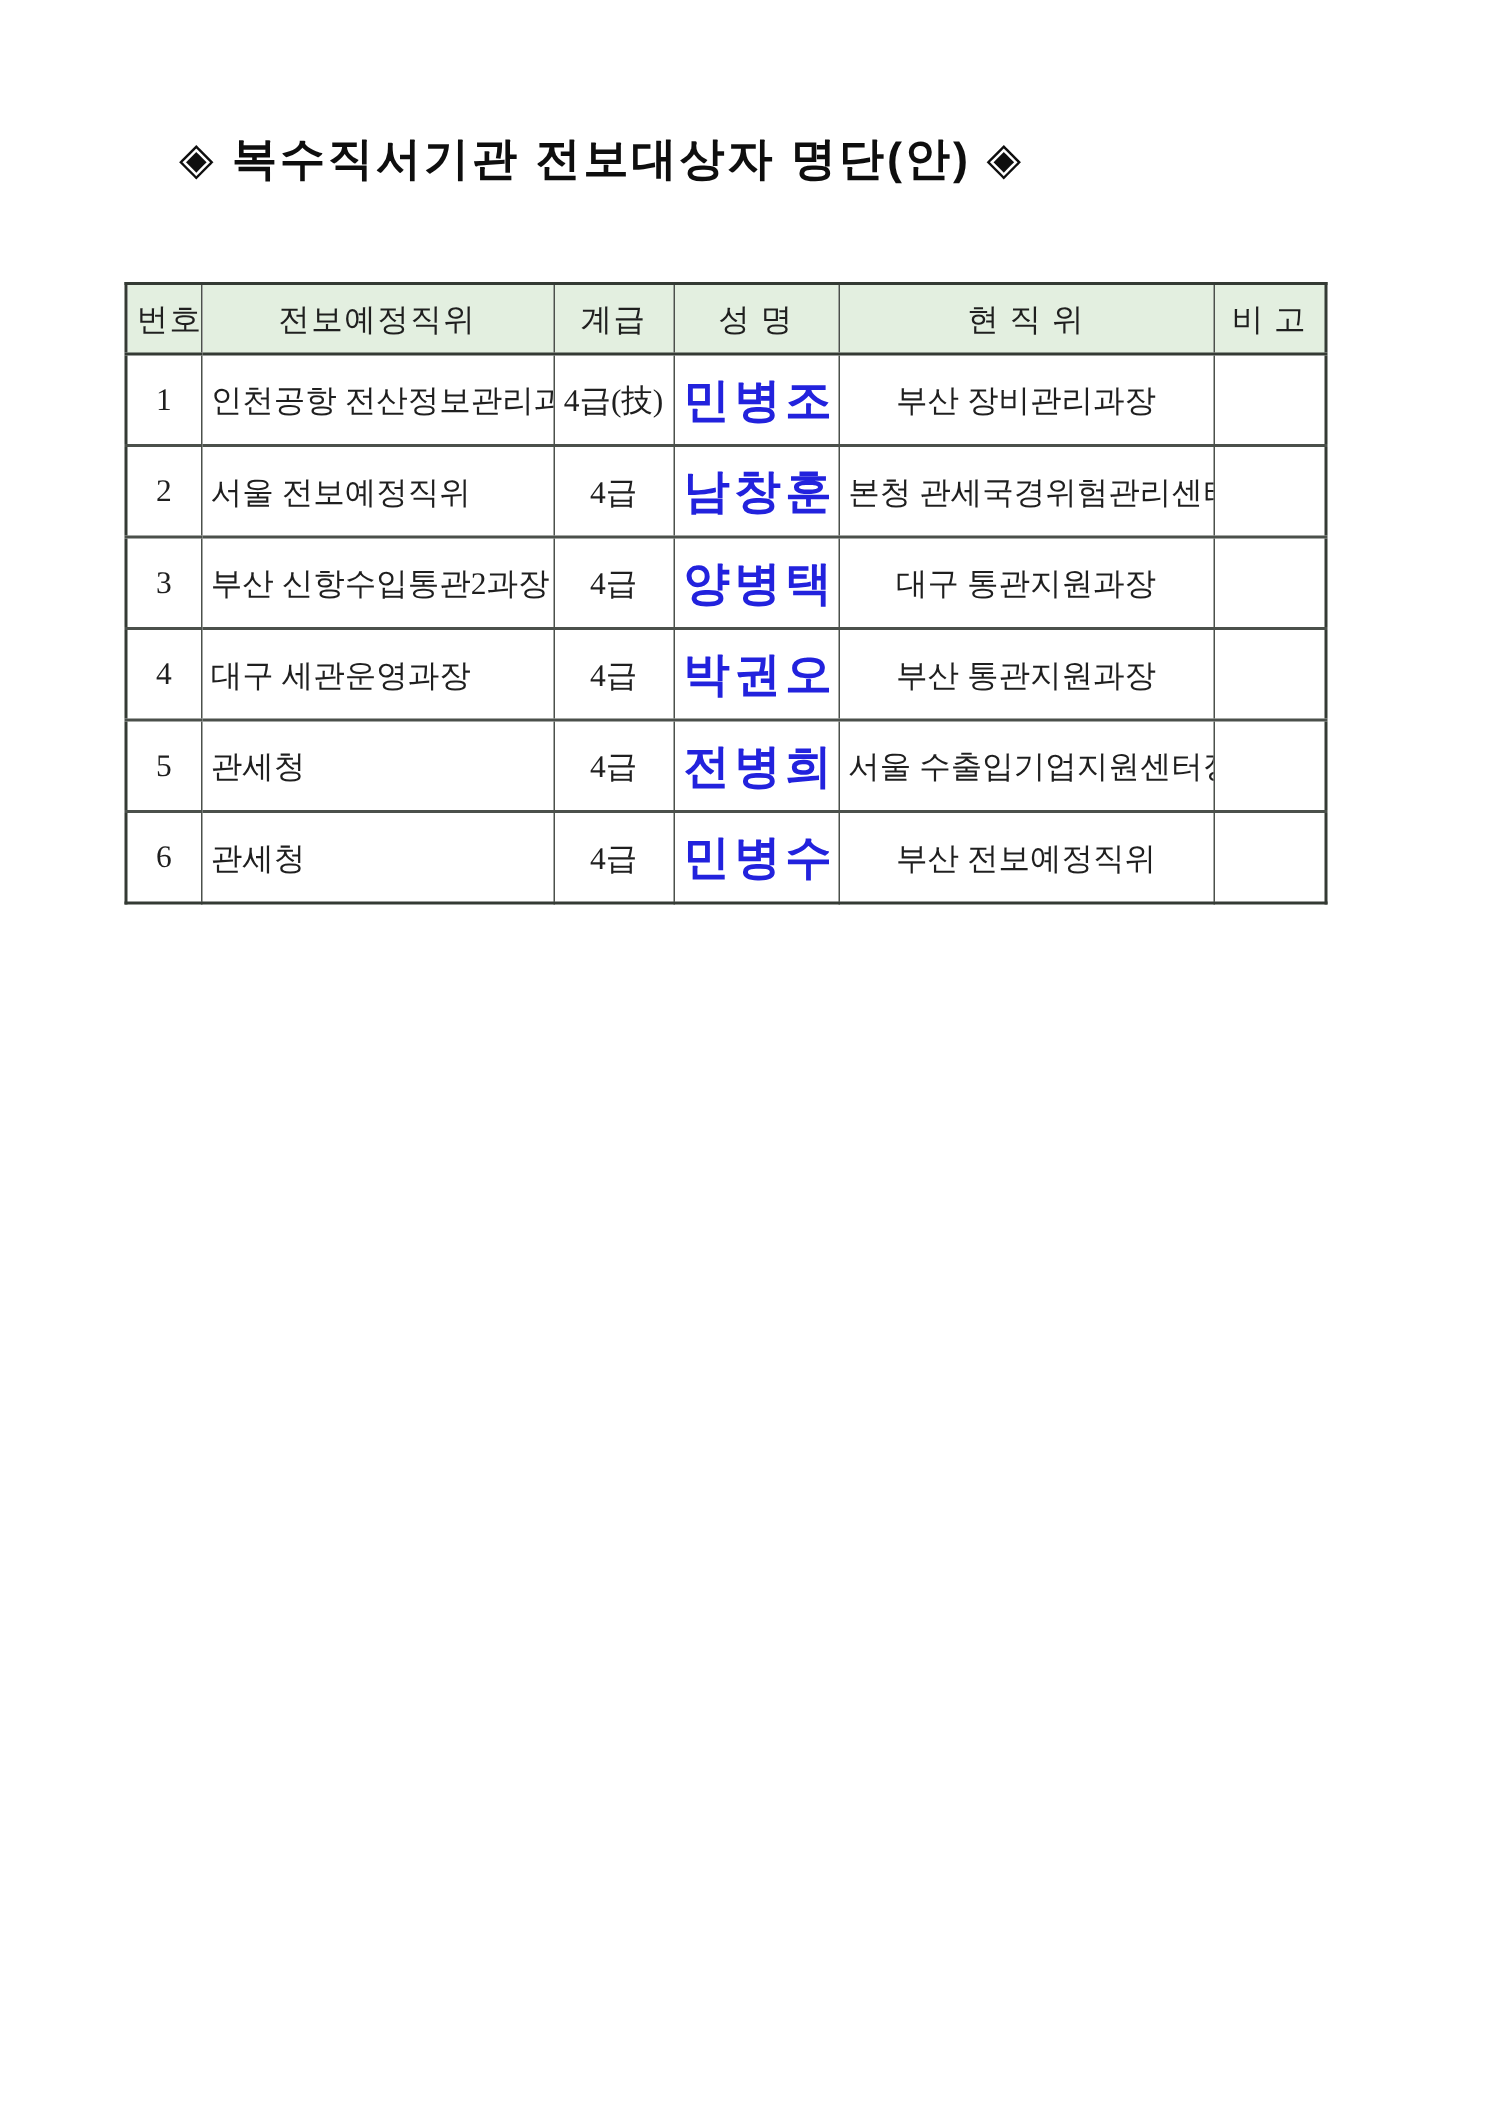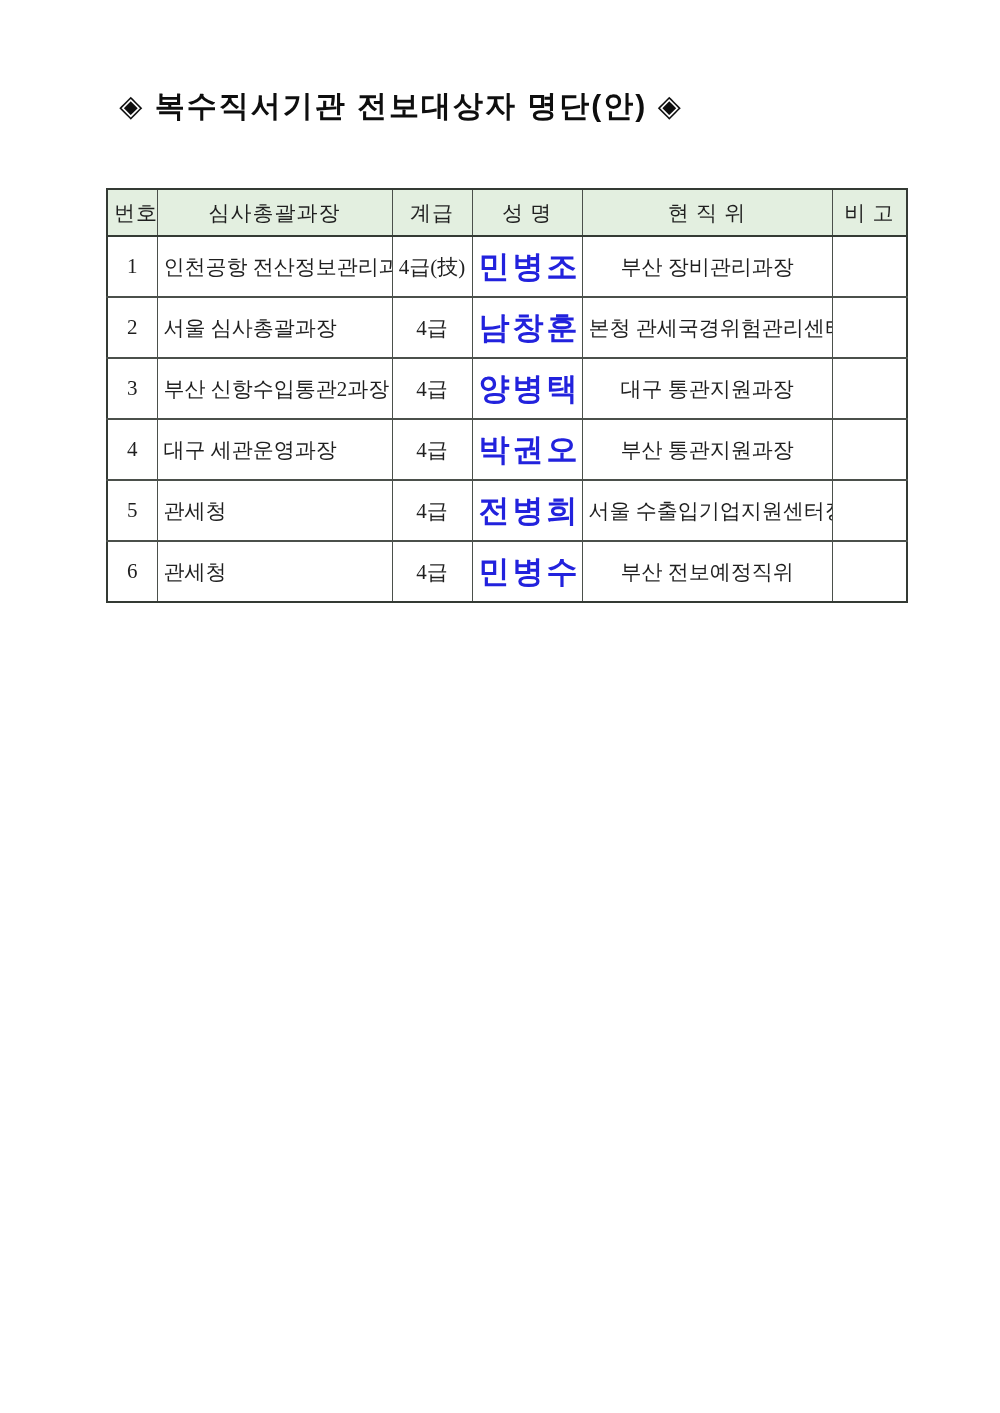--- a/index.html
+++ b/index.html
@@ -25,21 +25,21 @@
     font-weight: bold;
     font-size: 30px;
     letter-spacing: 2px;
     color: #0e0e0e;
     white-space: nowrap;
   }
 
   table.roster {
     position: absolute;
     top: 188px;
-    left: 106px;
+    left: 83px;
     width: 800px;
     border-collapse: collapse;
     table-layout: fixed;
     border: 2px solid var(--border-strong, #343a34);
     font-size: 21px;
   }
 
   table.roster th,
   table.roster td {
     border: 1px solid var(--border-thin, #4b504b);
@@ -88,39 +88,39 @@
     <col style="width:50px">
     <col style="width:235px">
     <col style="width:80px">
     <col style="width:110px">
     <col style="width:250px">
     <col style="width:75px">
   </colgroup>
   <thead>
     <tr>
       <th>번호</th>
-      <th>심사총괄과장</th>
+      <th>전보예정직위</th>
       <th>계급</th>
       <th>성  명</th>
       <th>현 직 위</th>
       <th>비 고</th>
     </tr>
   </thead>
   <tbody>
     <tr>
       <td class="c-no">1</td>
       <td class="c-pos">인천공항 전산정보관리과장</td>
       <td class="c-grade">4급(技)</td>
       <td class="c-name">민병조</td>
       <td class="c-cur">부산 장비관리과장</td>
       <td class="c-note"></td>
     </tr>
     <tr>
       <td class="c-no">2</td>
-      <td class="c-pos">서울 심사총괄과장</td>
+      <td class="c-pos">서울 전보예정직위</td>
       <td class="c-grade">4급</td>
       <td class="c-name">남창훈</td>
       <td class="c-cur">본청 관세국경위험관리센터</td>
       <td class="c-note"></td>
     </tr>
     <tr>
       <td class="c-no">3</td>
       <td class="c-pos">부산 신항수입통관2과장</td>
       <td class="c-grade">4급</td>
       <td class="c-name">양병택</td>

